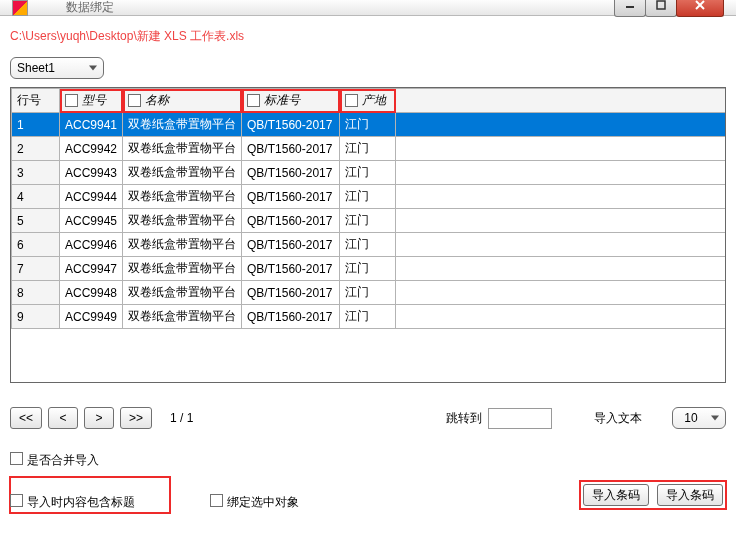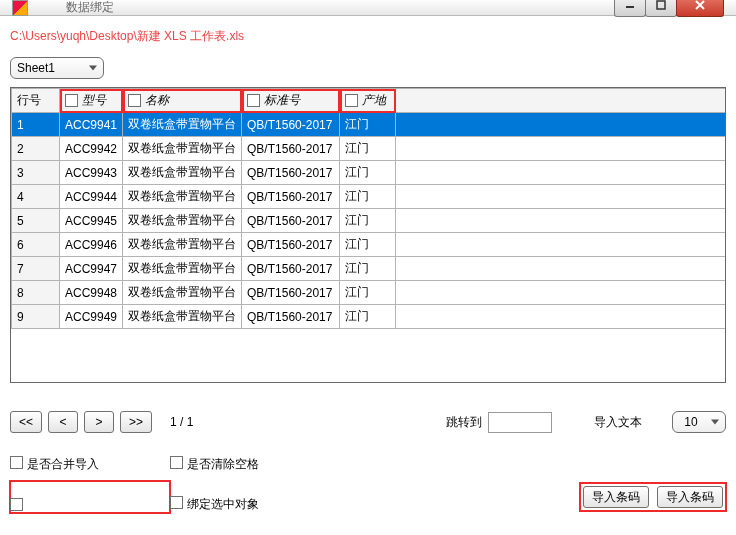--- a/index.html
+++ b/index.html
@@ -319,34 +319,29 @@
   </div>
 
   <div class="options-area">
     <div class="optrow">
       <div class="optcol">
           <span class="optchk">
             <span class="chk"></span>
             <span class="optlabel">是否合并导入</span>
           </span>
         </div>
-      <div class="optcol">
-          <span class="optchk">
-            <span class="chk"></span>
-            <span class="optlabel">是否清除空格</span>
-          </span>
-        </div>
     </div>
     <div class="optrow">
       <div class="optcol red-frame" style="padding:2px 0;">
           <span class="optchk">
             <span class="chk"></span>
+            <span class="optlabel">导入时内容包含标题</span>
           </span>
         </div>
-      <div class="optcol" style="width:120px;">
+      <div class="optcol" style="width:120px;padding-left:40px;">
           <span class="optchk">
             <span class="chk"></span>
             <span class="optlabel">绑定选中对象</span>
           </span>
         </div>
       <div class="importbtns red-frame">
         <span class="btn wide">
             <span>导入条码</span>
           </span>
         <span class="btn wide">

